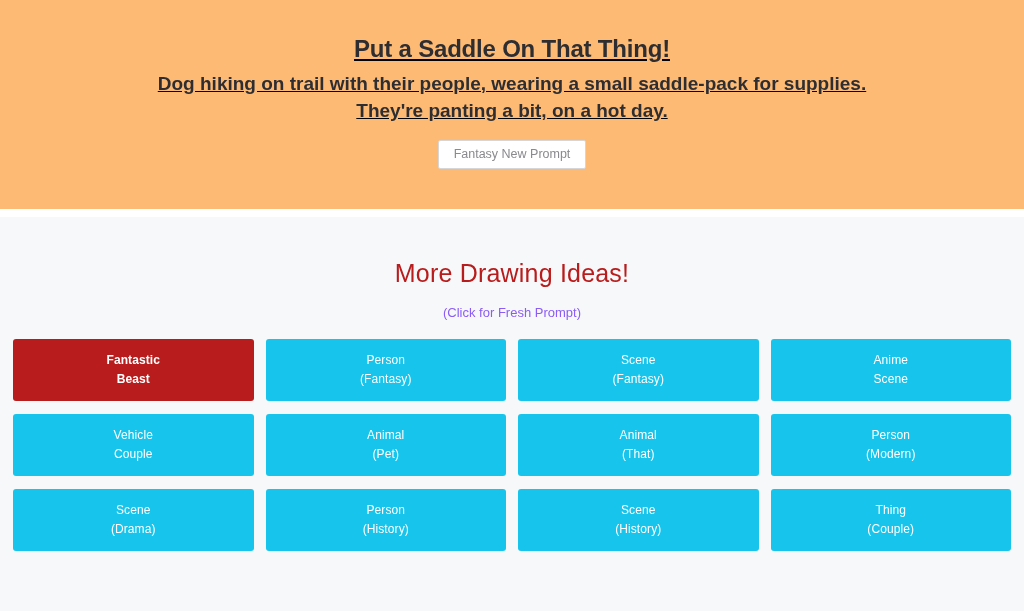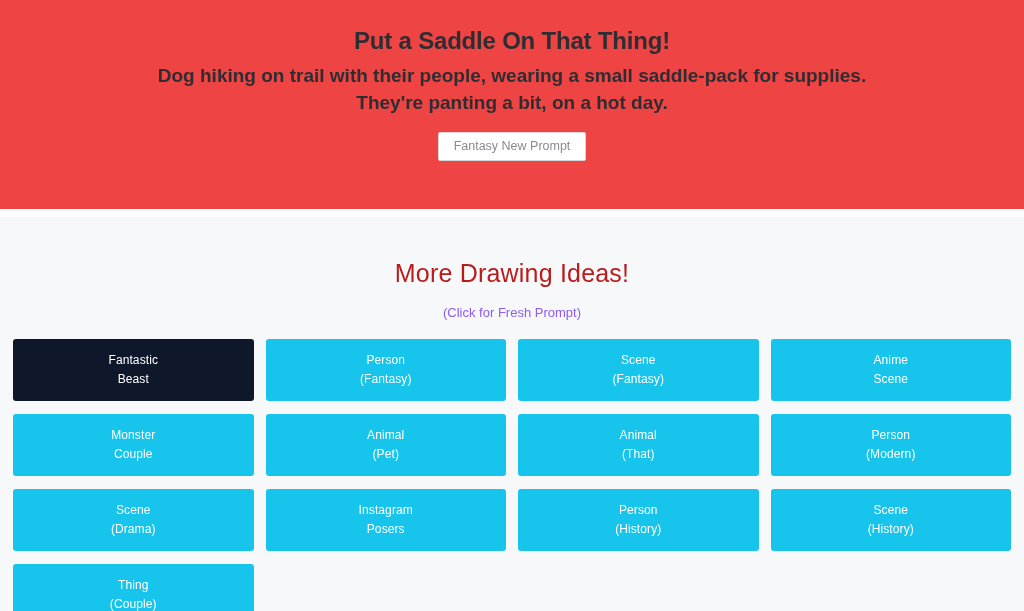--- a/index.html
+++ b/index.html
@@ -10,24 +10,25 @@
   body {
     width: 1024px;
     height: 611px;
     background: #ffffff;
     font-family: "Liberation Sans", sans-serif;
     overflow: hidden;
   }
 
   
   .prompt-section {
-    background: #ef4444;
+    background: #fdba74;
     height: 209px;
-    padding-top: 26px;
+    padding-top: 34px;
     text-align: center;
+    text-decoration: underline;
   }
   .prompt-title {
     font-size: 24px;
     font-weight: bold;
     color: #2e2e32;
     letter-spacing: -0.2px;
     line-height: 1.25;
     margin: 0 0 7px 0;
   }
   .prompt-body {
@@ -121,39 +122,39 @@
   <div class="new-prompt-wrap">
     <button class="new-prompt-button">Fantasy New Prompt</button>
   </div>
 </div>
 
 <div class="ideas-section">
   <h2 class="ideas-heading">More Drawing Ideas!</h2>
   <p class="ideas-subheading">(Click for Fresh Prompt)</p>
 
   <div class="tile-grid">
-    <button class="tile" style="background: #0f172a;">
+    <button class="tile" style="background: #b91c1c; font-weight: bold;">
       <span class="tile-line">Fantastic</span>
       <span class="tile-line">Beast</span>
     </button>
     <button class="tile" style="background: rgb(22, 196, 236);">
       <span class="tile-line">Person</span>
       <span class="tile-line">(Fantasy)</span>
     </button>
     <button class="tile" style="background: rgb(22, 196, 236);">
       <span class="tile-line">Scene</span>
       <span class="tile-line">(Fantasy)</span>
     </button>
     <button class="tile" style="background: rgb(22, 196, 236);">
       <span class="tile-line">Anime</span>
       <span class="tile-line">Scene</span>
     </button>
 
     <button class="tile" style="background: rgb(22, 196, 236);">
-      <span class="tile-line">Monster</span>
+      <span class="tile-line">Vehicle</span>
       <span class="tile-line">Couple</span>
     </button>
     <button class="tile" style="background: rgb(22, 196, 236);">
       <span class="tile-line">Animal</span>
       <span class="tile-line">(Pet)</span>
     </button>
     <button class="tile" style="background: rgb(22, 196, 236);">
       <span class="tile-line">Animal</span>
       <span class="tile-line">(That)</span>
     </button>
@@ -161,24 +162,20 @@
     <button class="tile" style="background: rgb(22, 196, 236);">
       <span class="tile-line">Person</span>
       <span class="tile-line">(Modern)</span>
     </button>
     <button class="tile" style="background: rgb(22, 196, 236);">
       <span class="tile-line">Scene</span>
       <span class="tile-line">(Drama)</span>
     </button>
 
     <button class="tile" style="background: rgb(22, 196, 236);">
-      <span class="tile-line">Instagram</span>
-      <span class="tile-line">Posers</span>
-    </button>
-    <button class="tile" style="background: rgb(22, 196, 236);">
       <span class="tile-line">Person</span>
       <span class="tile-line">(History)</span>
     </button>
     <button class="tile" style="background: rgb(22, 196, 236);">
       <span class="tile-line">Scene</span>
       <span class="tile-line">(History)</span>
     </button>
     <button class="tile" style="background: rgb(22, 196, 236);">
       <span class="tile-line">Thing</span>
       <span class="tile-line">(Couple)</span>

